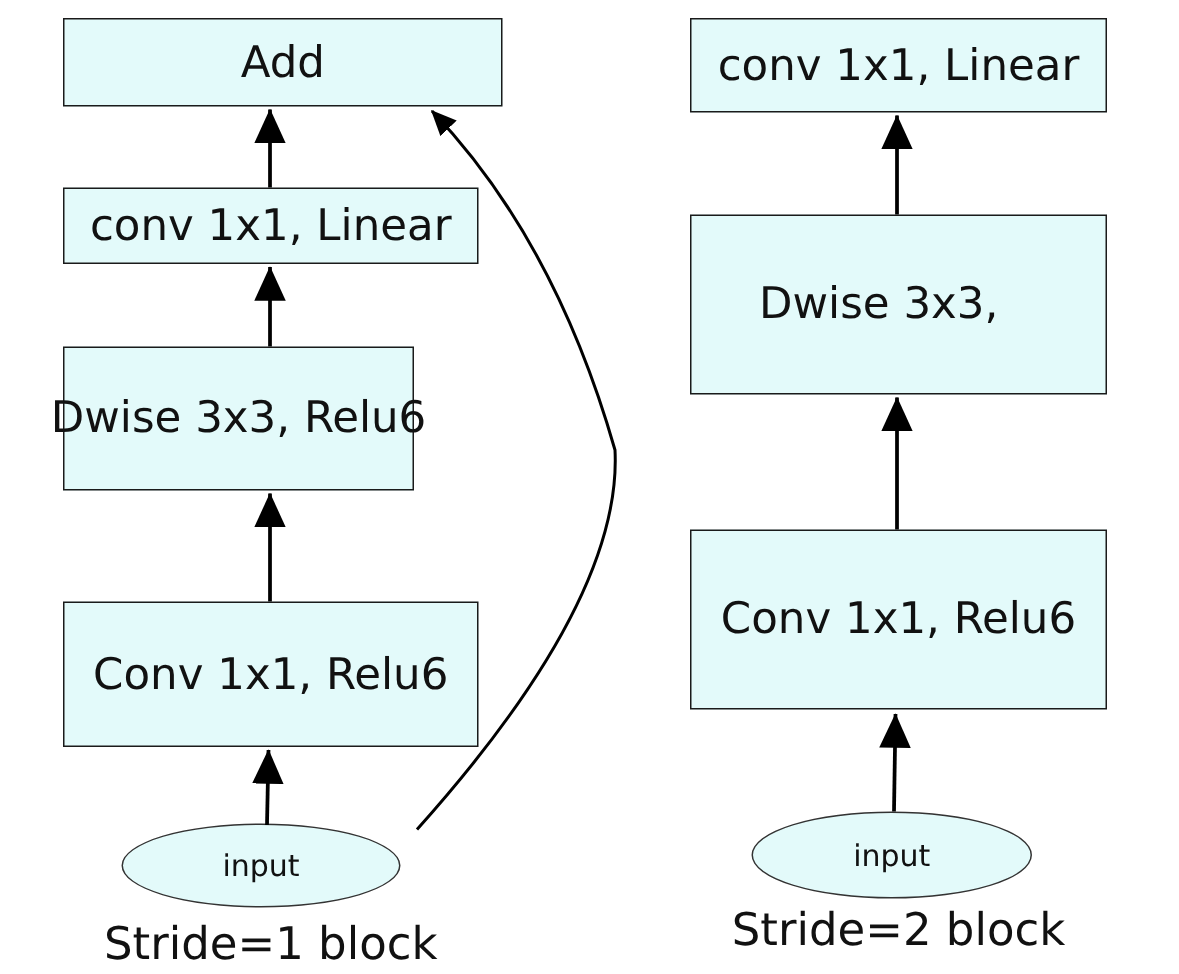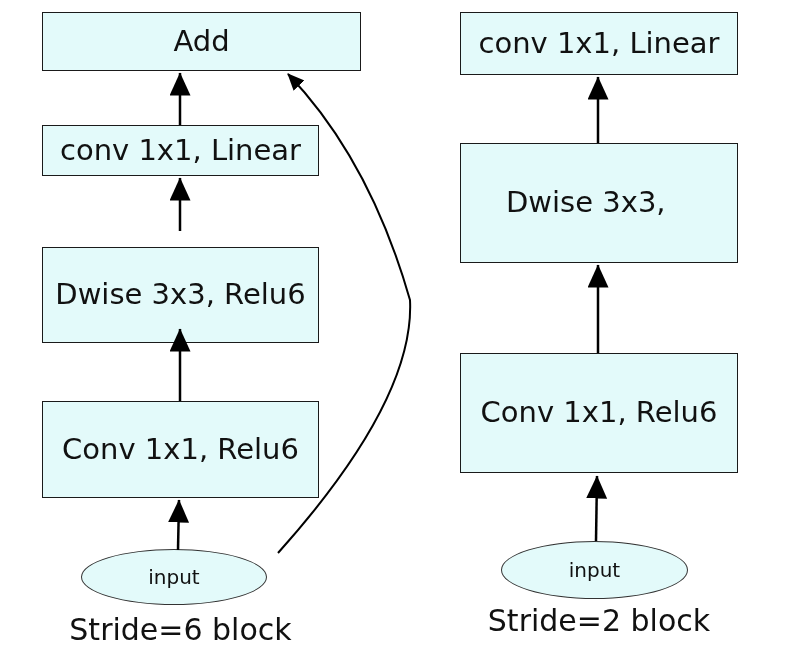--- a/index.html
+++ b/index.html
@@ -85,41 +85,41 @@
     <path d="M 180 231 L 180 178" stroke="#000" stroke-width="2.5" fill="none" marker-end="url(#ah)"></path>
     <path d="M 180 125 L 180 73" stroke="#000" stroke-width="2.5" fill="none" marker-end="url(#ah)"></path>
 
     <path d="M 278 553 Q 415 400 410 300 Q 370 160 288 74" stroke="#000" stroke-width="2" fill="none" marker-end="url(#ah-small)"></path>
 
     <path d="M 596 541 L 597 476" stroke="#000" stroke-width="2.5" fill="none" marker-end="url(#ah)"></path>
     <path d="M 598 353 L 598 265" stroke="#000" stroke-width="2.5" fill="none" marker-end="url(#ah)"></path>
     <path d="M 598 143 L 598 77" stroke="#000" stroke-width="2.5" fill="none" marker-end="url(#ah)"></path>
   </svg>
 
-  <div class="node-box" style="left:42px; top:12px; width:319px; height:59px;">
+  <div class="node-box" style="left:42px; top:12px; width:293px; height:59px;">
     <span>Add</span>
   </div>
 
   <div class="node-box" style="left:42px; top:125px; width:277px; height:51px;">
     <span>conv 1x1, Linear</span>
   </div>
 
-  <div class="node-box" style="left:42px; top:231px; width:277px; height:96px;margin-top:16px;">
+  <div class="node-box" style="left:42px; top:231px; width:234px; height:96px;">
     <span>Dwise 3x3, Relu6</span>
   </div>
 
   <div class="node-box" style="left:42px; top:401px; width:277px; height:97px;">
     <span>Conv 1x1, Relu6</span>
   </div>
 
   <div class="ellipse" style="left:81px; top:549px; width:186px; height:56px;">
     <span>input</span>
   </div>
 
-  <div class="caption" style="left:42px; top:612px; width:277px;">Stride=6 block</div>
+  <div class="caption" style="left:42px; top:612px; width:277px;">Stride=1 block</div>
 
   <div class="node-box" style="left:460px; top:12px; width:278px; height:63px;">
     <span>conv 1x1, Linear</span>
   </div>
 
   <div class="node-box left-text" style="left:460px; top:143px; width:278px; height:120px;">
     <span class="dwise-multiline">
       <span>Dwise 3x3,</span>
     </span>
   </div>

